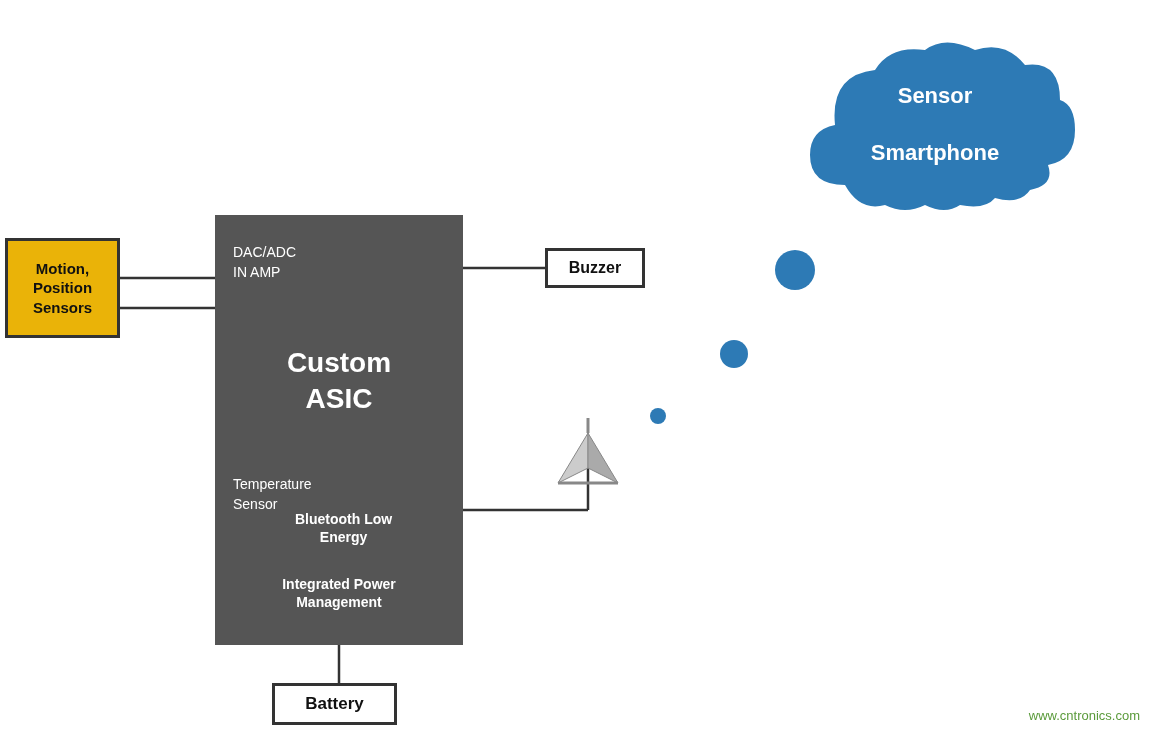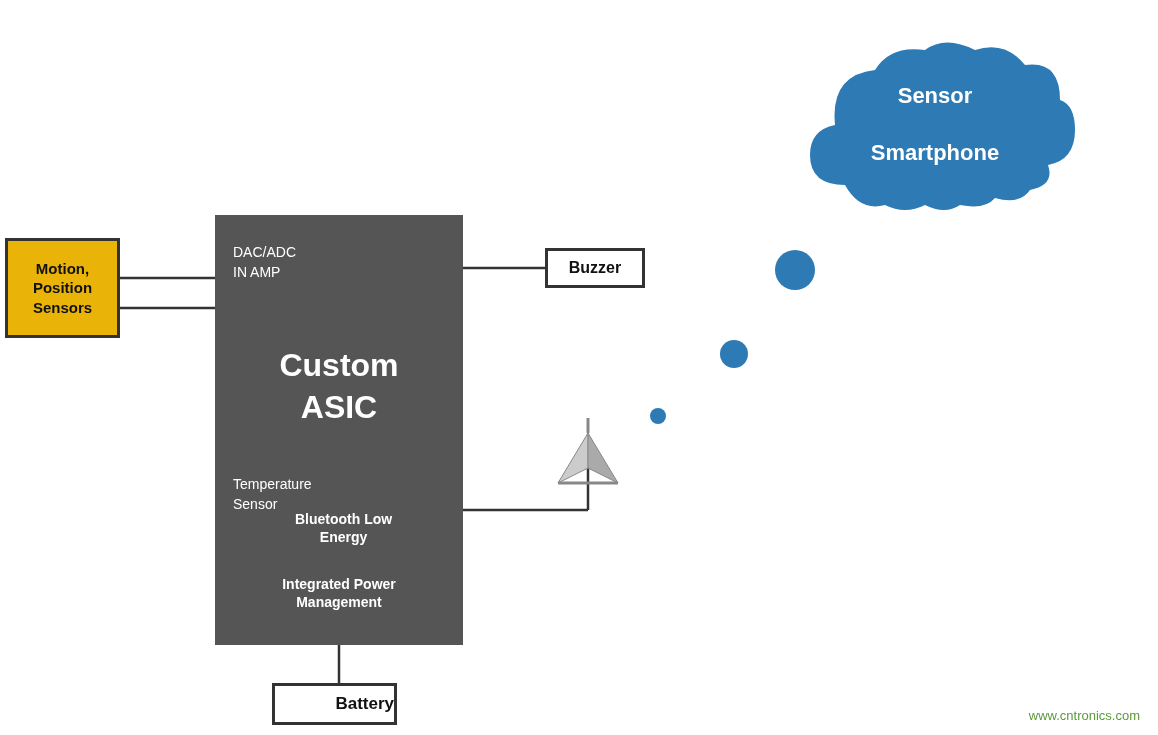--- a/index.html
+++ b/index.html
@@ -64,21 +64,21 @@
       font-weight: normal;
       line-height: 1.4;
     }
 
     .custom-asic-label {
       position: absolute;
       top: 130px;
       left: 0;
       width: 100%;
       text-align: center;
-      font-size: 32px;
+      font-size: 28px;
       font-weight: bold;
       line-height: 1.3;
     }
 
     .temp-sensor-label {
       position: absolute;
       top: 260px;
       left: 18px;
       font-size: 14px;
       font-weight: normal;
@@ -150,21 +150,21 @@
     .battery-box {
       position: absolute;
       top: 683px;
       left: 272px;
       width: 125px;
       height: 42px;
       background: white;
       border: 3px solid #333;
       display: flex;
       align-items: center;
-      justify-content: flex-end;
+      justify-content: center;
     }
     .battery-text {
       font-size: 17px;
       font-weight: bold;
       color: #111;
     }
 
     
     .antenna {
       position: absolute;

